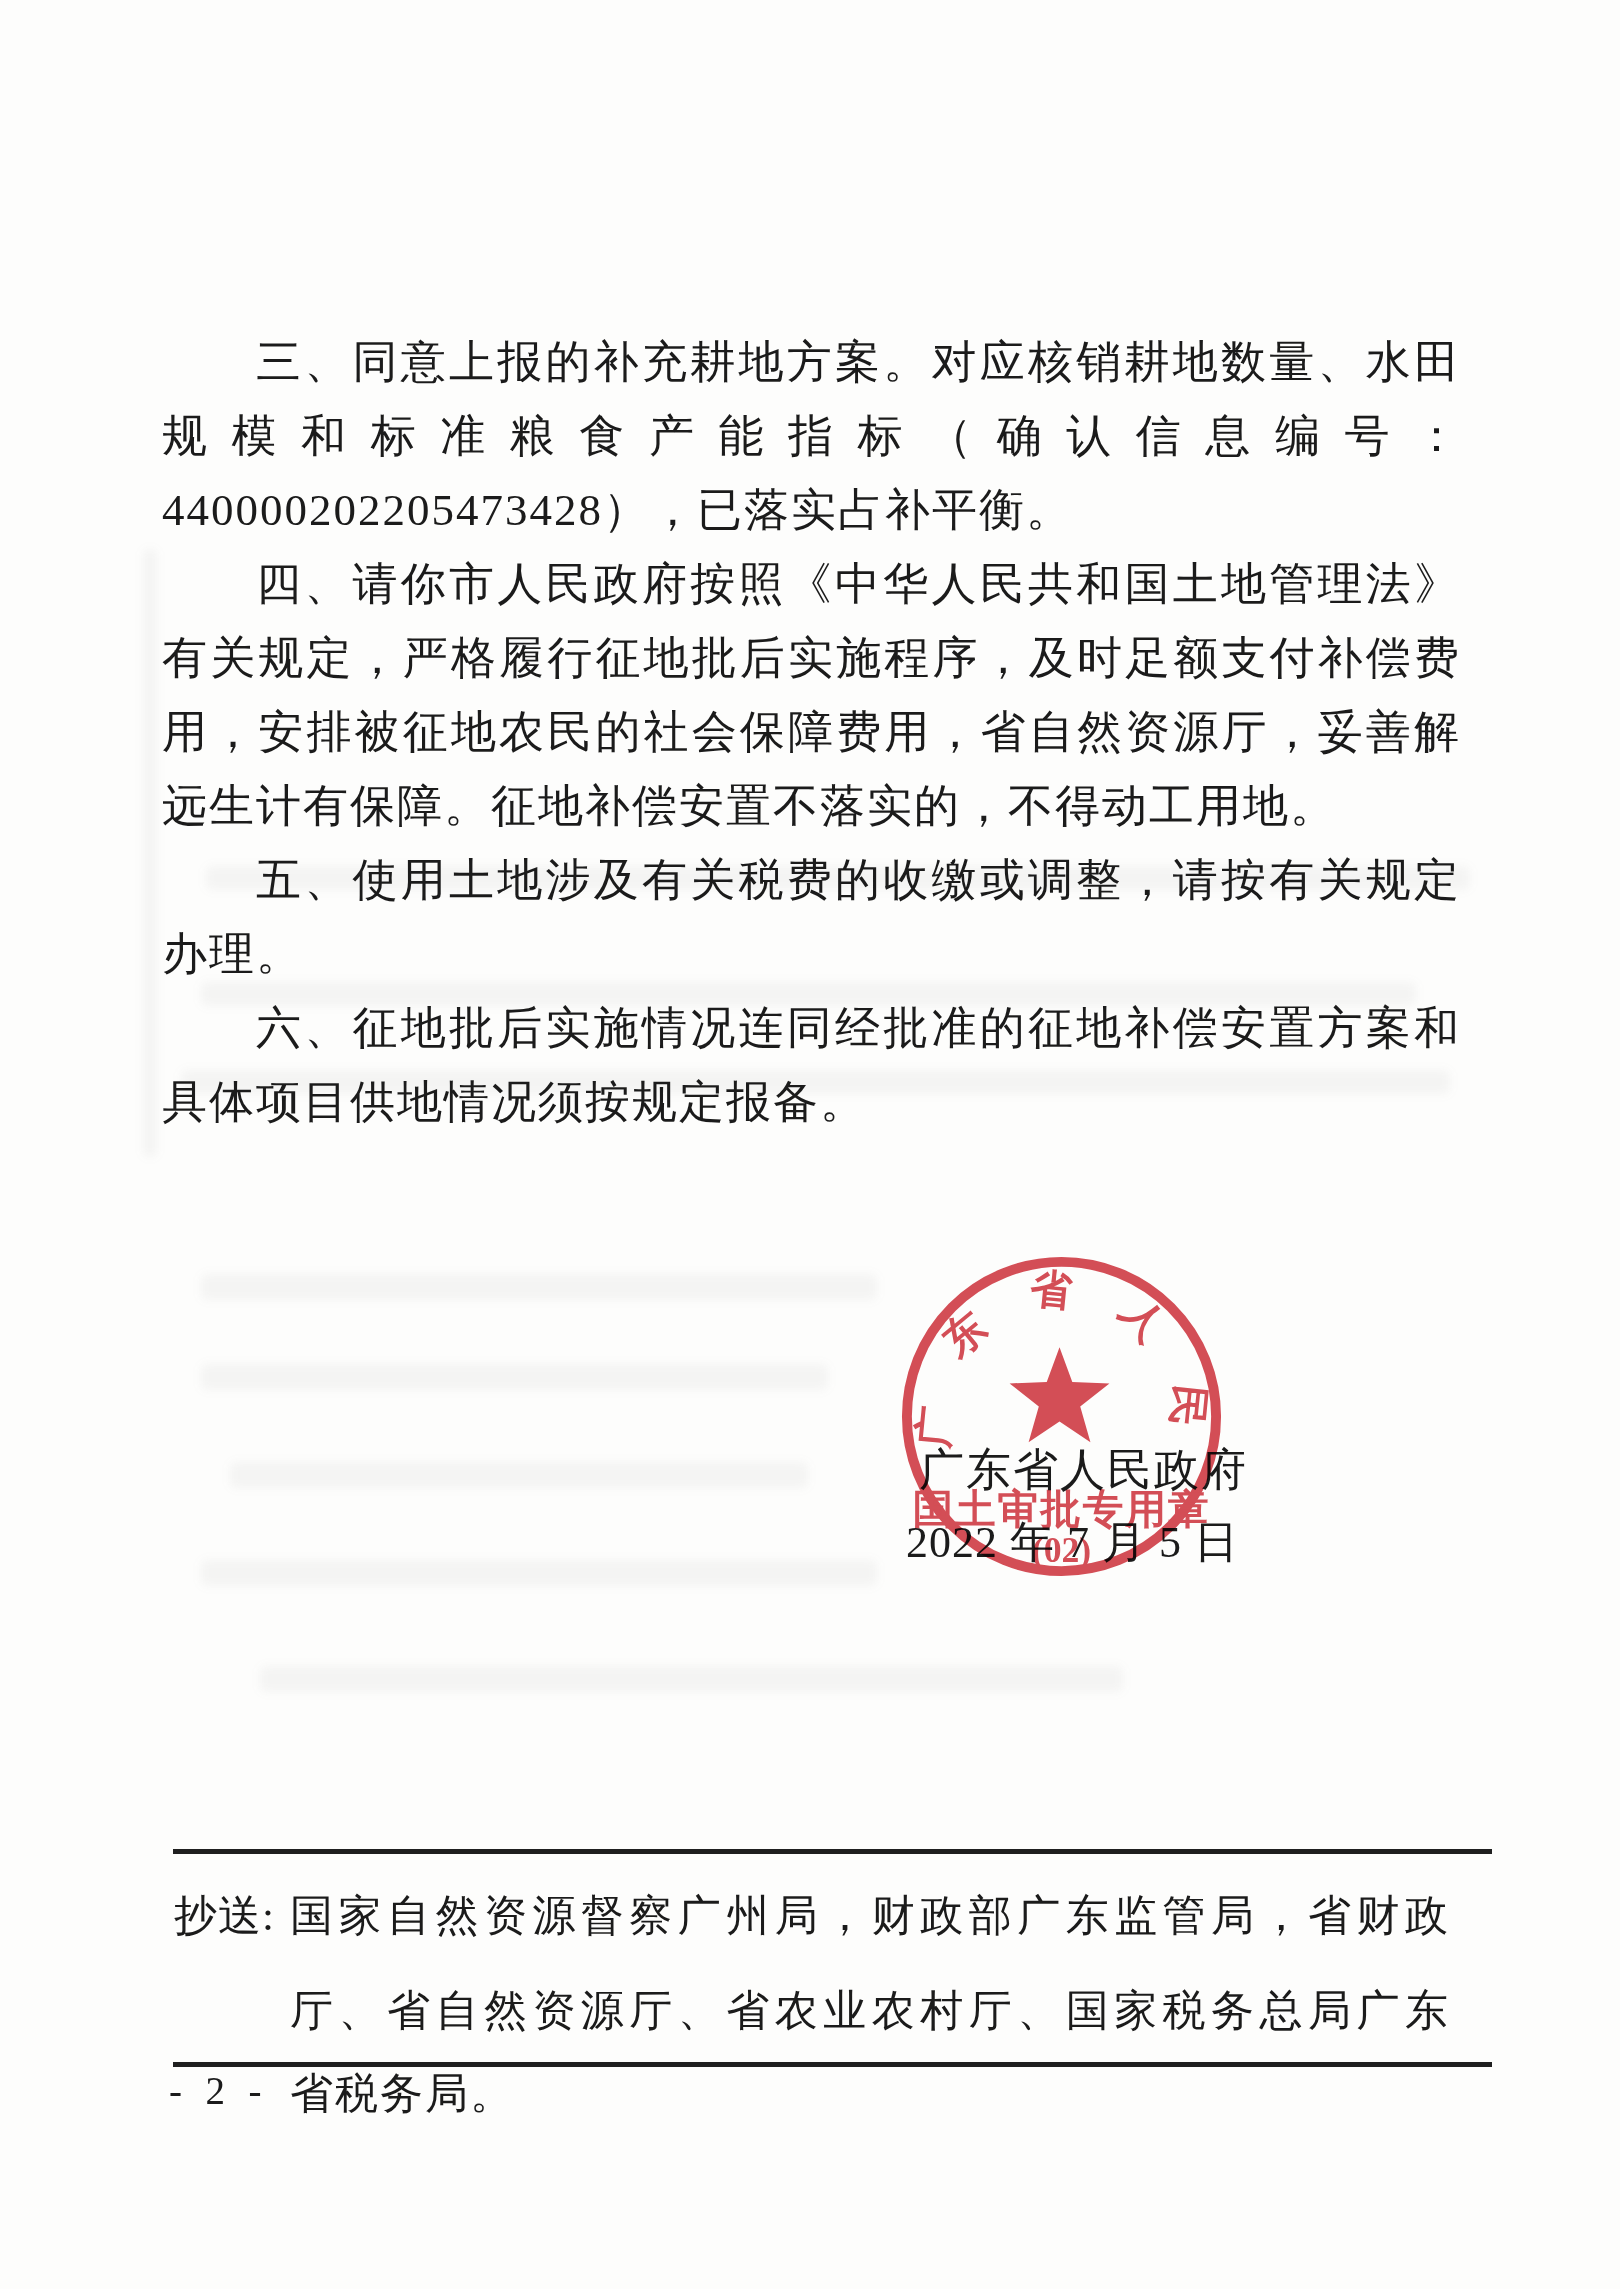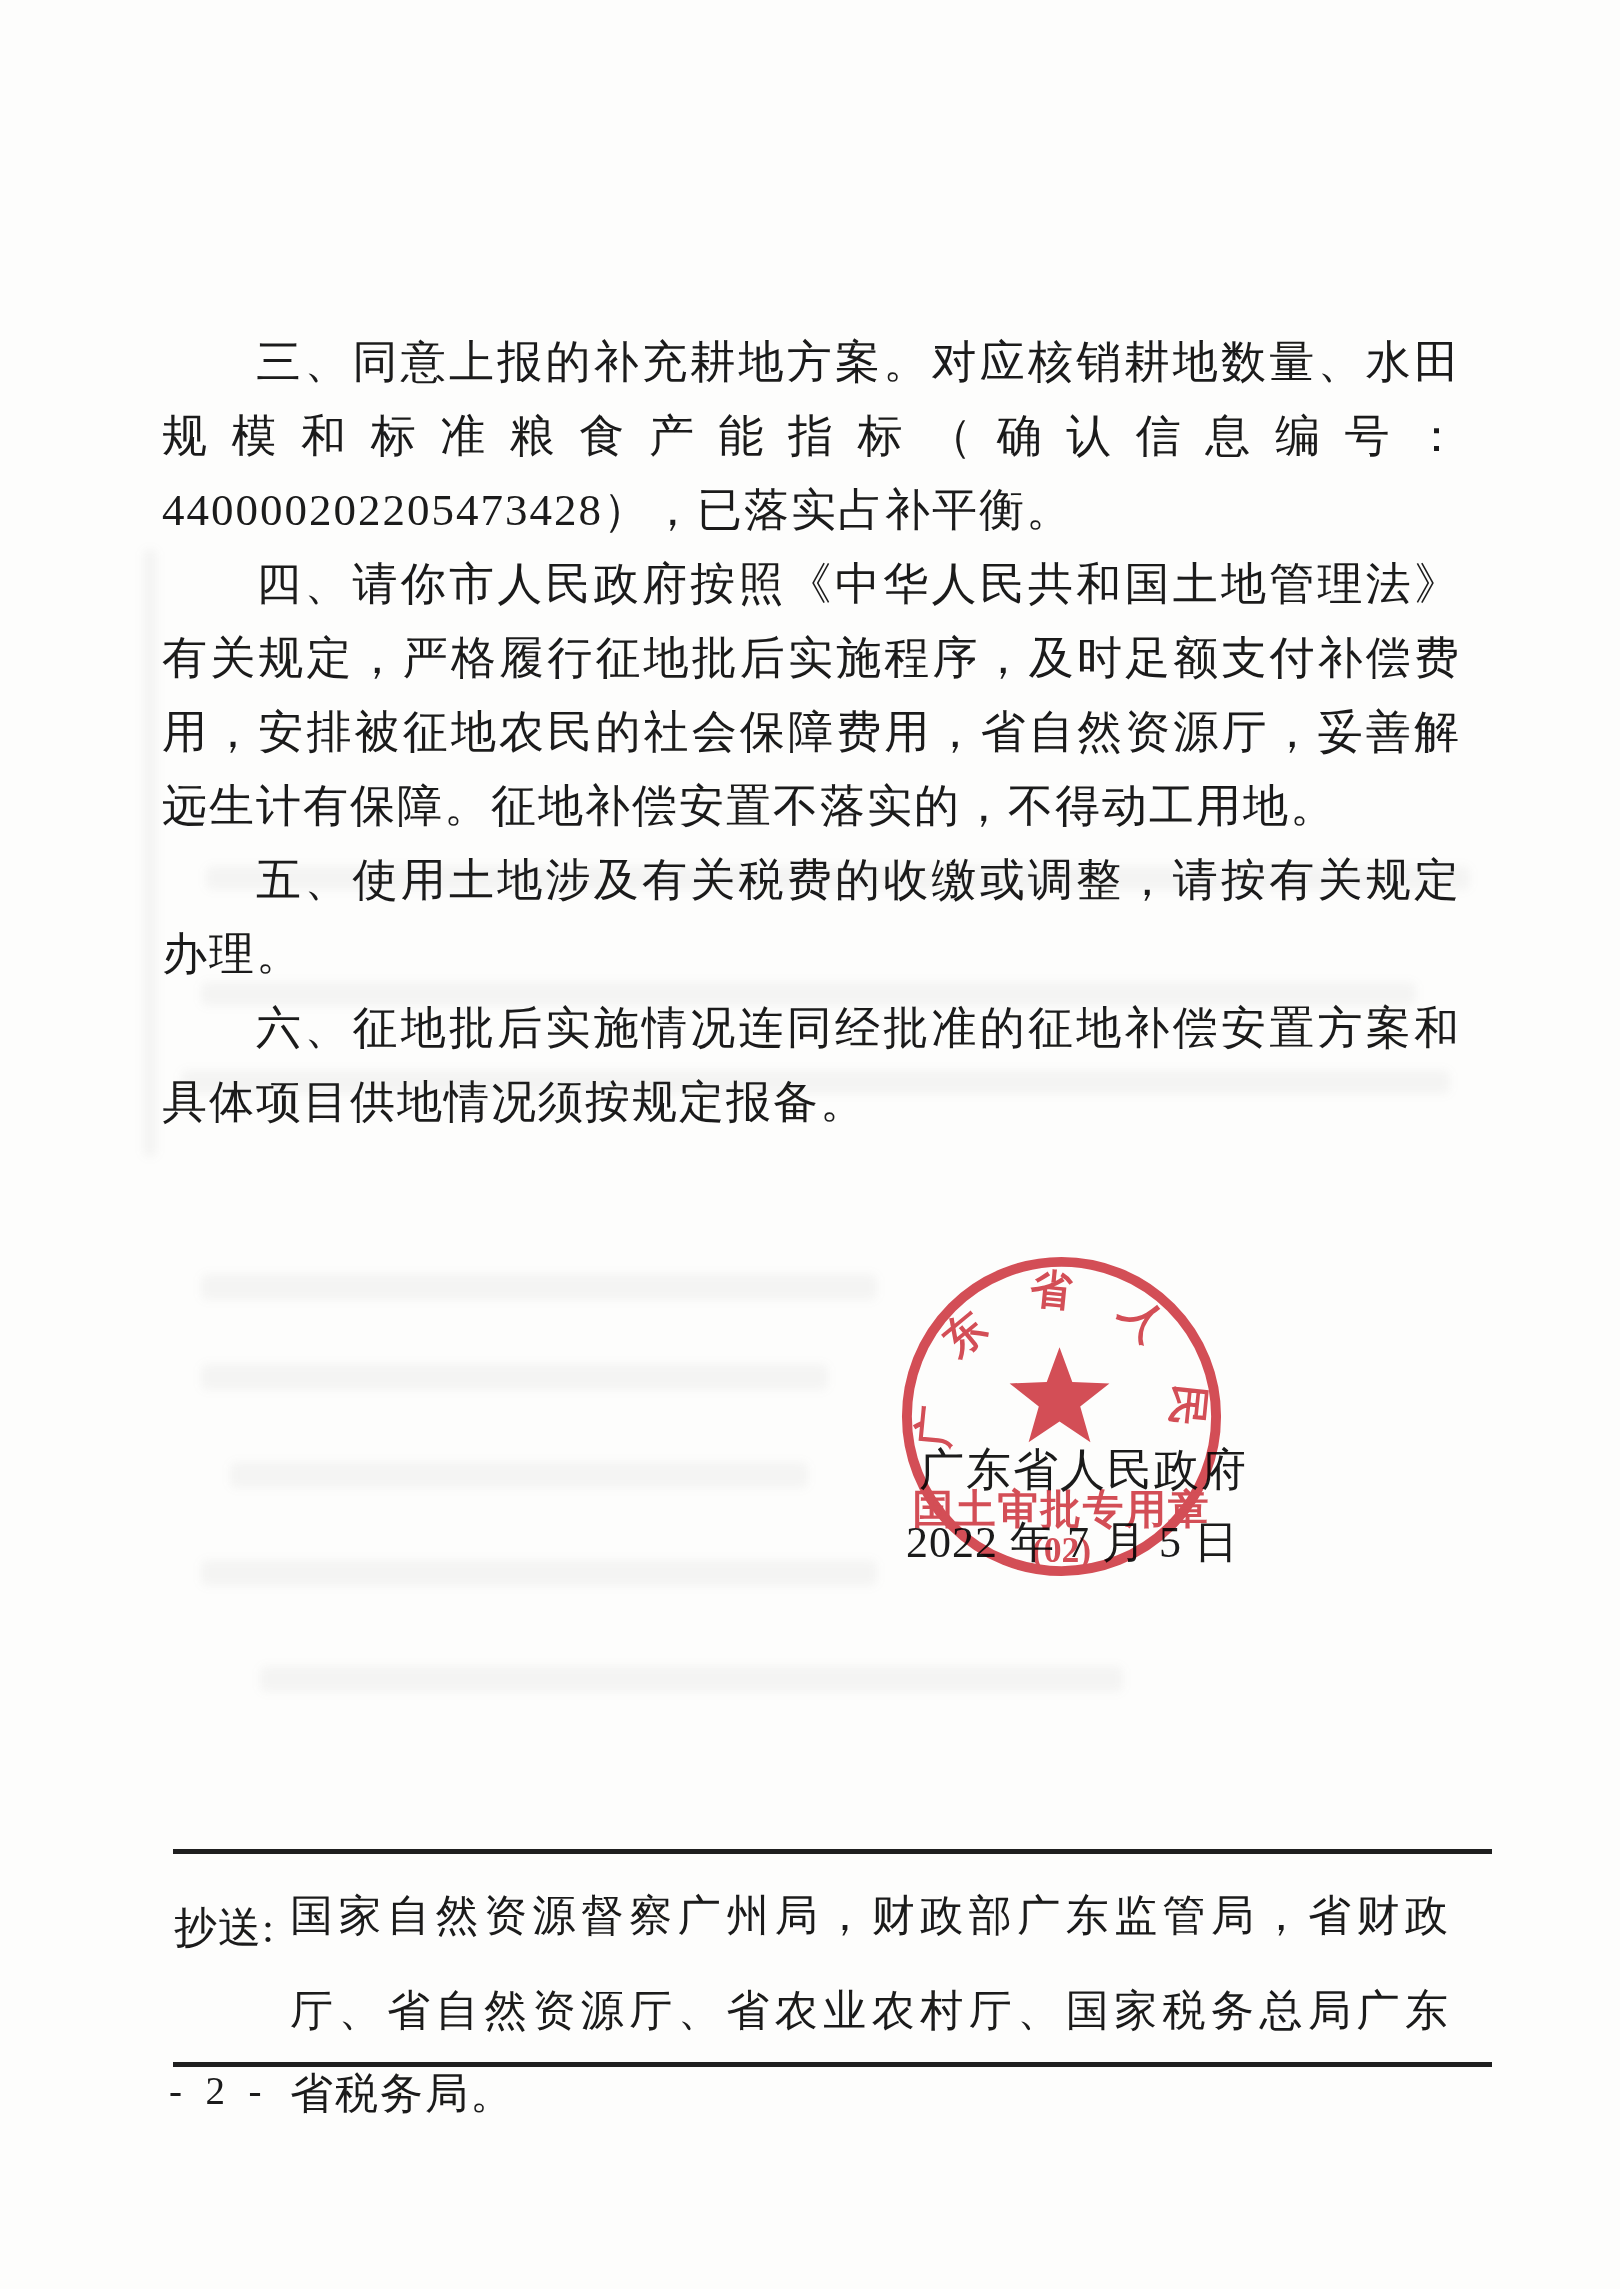--- a/index.html
+++ b/index.html
@@ -43,21 +43,21 @@
   .disclosure .lab{font-weight:bold;letter-spacing:2.9px;}
   .disclosure .val{letter-spacing:9.8px;margin-left:17.6px;}
 
   
   .rule{position:absolute;left:173px;width:1319px;height:4.9px;background:#1f1f1f;border:none;margin:0;}
   .rule-1{top:1849px;}
   .rule-2{top:2062px;}
 
   
   .cc{position:absolute;left:174px;top:1868px;width:1288px;font-size:43px;}
-  .cc-first{display:flex;align-items:flex-end;}
+  .cc-first{display:flex;align-items:center;}
   .cc-label{flex:0 0 104px;line-height:71px;letter-spacing:1px;}
   .cc-line{line-height:71px;letter-spacing:2px;margin:12px;}
   .cc-first .cc-line{flex:1 1 auto;}
   .cc-cont{padding-left:104px;}
 
   .page-num{position:absolute;left:169px;top:2068px;font-size:39px;letter-spacing:6.9px;}
 </style>
 </head>
 <body>
 

